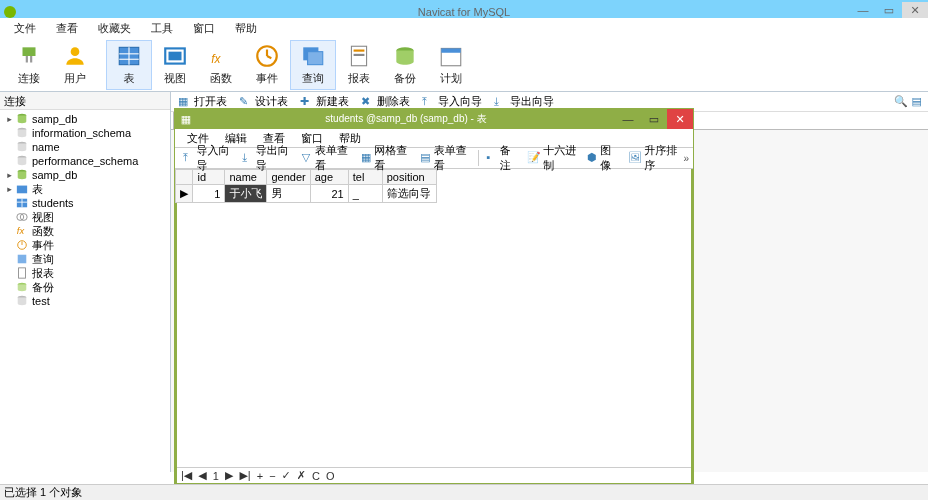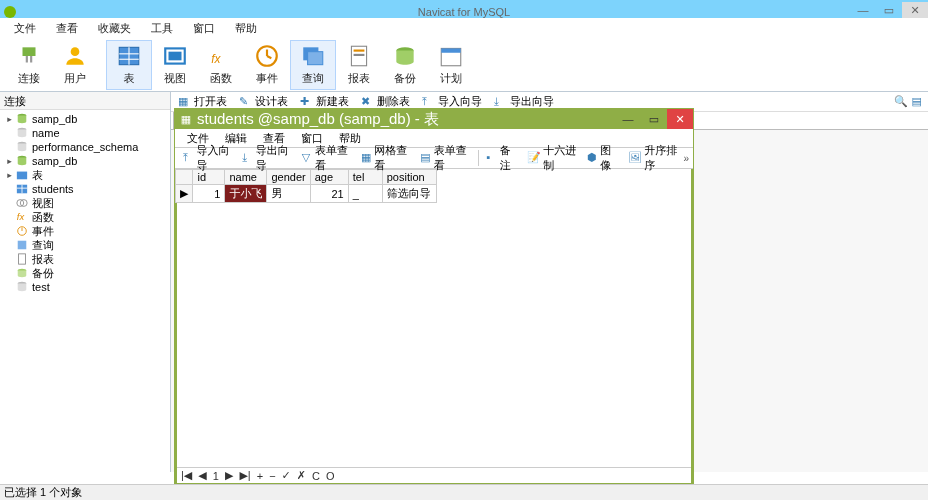--- a/index.html
+++ b/index.html
@@ -37,36 +37,36 @@
   .sub-ic { width: 14px; height: 14px; display: inline-block; }
   .sub-search { margin-left: auto; display: flex; align-items: center; gap: 4px; padding-right: 6px; }
   .tabbar { height: 18px; display: flex; align-items: flex-end; padding-left: 2px; border-bottom: 1px solid #bbb; }
   .tab { height: 17px; border: 1px solid #bbb; border-bottom: none; background: #f5f5f5; padding: 1px 8px; font-size: 11px; display: flex; align-items: center; gap: 3px; }
   .tab-ic { width: 10px; height: 10px; background: #3a7fb5; display: inline-block; }
   .canvas { flex: 1; position: relative; background: #f7f7f7; }
   
   .child { position: absolute; left: 174px; top: 108px; width: 520px; height: 378px; background: #fff; border: 1px solid #8fae46; box-shadow: 0 0 0 2px #8fae46 inset; }
   .child-tb { height: 20px; background: #8fae46; display: flex; align-items: center; color: #fff; }
   .child-tb .ci { width: 22px; text-align: center; }
-  .child-tb .ct { flex: 1; text-align: left; font-size: 15px; }
+  .child-tb .ct { flex: 1; text-align: center; font-size: 10px; }
   .child-tb .cc { display: flex; }
   .child-tb .cc span { width: 26px; text-align: center; height: 20px; line-height: 20px; }
   .child-tb .cc .close { background: #e04343; }
   .child-menu { height: 18px; display: flex; align-items: center; padding-left: 4px; background: #fff; }
   .child-menu span { padding: 1px 8px; font-size: 11px; }
   .child-tool { height: 22px; display: flex; align-items: center; border-top: 1px solid #ccc; border-bottom: 1px solid #ccc; background: #fff; padding-left: 4px; gap: 2px; }
   .child-tool .ct-btn { display: flex; align-items: center; gap: 2px; padding: 1px 4px; font-size: 11px; }
   .ct-ic { width: 14px; height: 14px; display: inline-block; }
   .sep { width: 1px; height: 16px; background: #ccc; margin: 0 2px; }
   .child-arr { margin-left: auto; padding-right: 4px; font-size: 10px; color: #555; }
   .grid { border-collapse: collapse; font-size: 11px; }
   .grid th { background: #f5f5f5; border: 1px solid #ccc; text-align: left; padding: 1px 4px; font-weight: normal; height: 14px; }
   .grid td { border: 1px solid #ccc; padding: 1px 4px; height: 13px; }
   .grid .rowhead { background: #f5f5f5; width: 14px; text-align: center; }
-  .cell-sel { background: #7f1d1d; color: #fff; }
+  .cell-sel { background: #404040; color: #fff; }
   .child-footer { position: absolute; bottom: 2px; left: 2px; right: 2px; height: 16px; display: flex; align-items: center; font-size: 11px; color: #333; padding-left: 4px; gap: 6px; border-top: 1px solid #ccc; }
   .child-footer span { display: inline-block; }
   
   .statusbar { position: absolute; left: 0; bottom: 0; width: 100%; height: 16px; background: #f0f0f0; border-top: 1px solid #ccc; font-size: 11px; padding-left: 4px; line-height: 15px; }
 </style>
 </head>
 <body>
 
 <div class="titlebar">
   <span class="tb-icon"></span>
@@ -191,20 +191,30 @@
     <div class="tree" id="tree">
         <div class="node d0">
           <span class="toggle">▸</span>
           <span class="gi">
             <svg viewBox="0 0 14 14">
               <ellipse cx="7" cy="3" rx="5" ry="2" fill="#7bb342"></ellipse>
               <path d="M2 3v7c0 1 2 2 5 2s5-1 5-2V3" fill="#a0ce67"></path>
             </svg>
           </span>
           <span>samp_db</span>
+        </div>
+        <div class="node d1">
+          <span class="toggle"></span>
+          <span class="gi">
+            <svg viewBox="0 0 14 14">
+              <ellipse cx="7" cy="3" rx="5" ry="2" fill="#bbb"></ellipse>
+              <path d="M2 3v7c0 1 2 2 5 2s5-1 5-2V3" fill="#ddd"></path>
+            </svg>
+          </span>
+          <span>information_schema</span>
         </div>
         <div class="node d1">
           <span class="toggle"></span>
           <span class="gi">
             <svg viewBox="0 0 14 14">
               <ellipse cx="7" cy="3" rx="5" ry="2" fill="#bbb"></ellipse>
               <path d="M2 3v7c0 1 2 2 5 2s5-1 5-2V3" fill="#ddd"></path>
             </svg>
           </span>
           <span>name</span>

